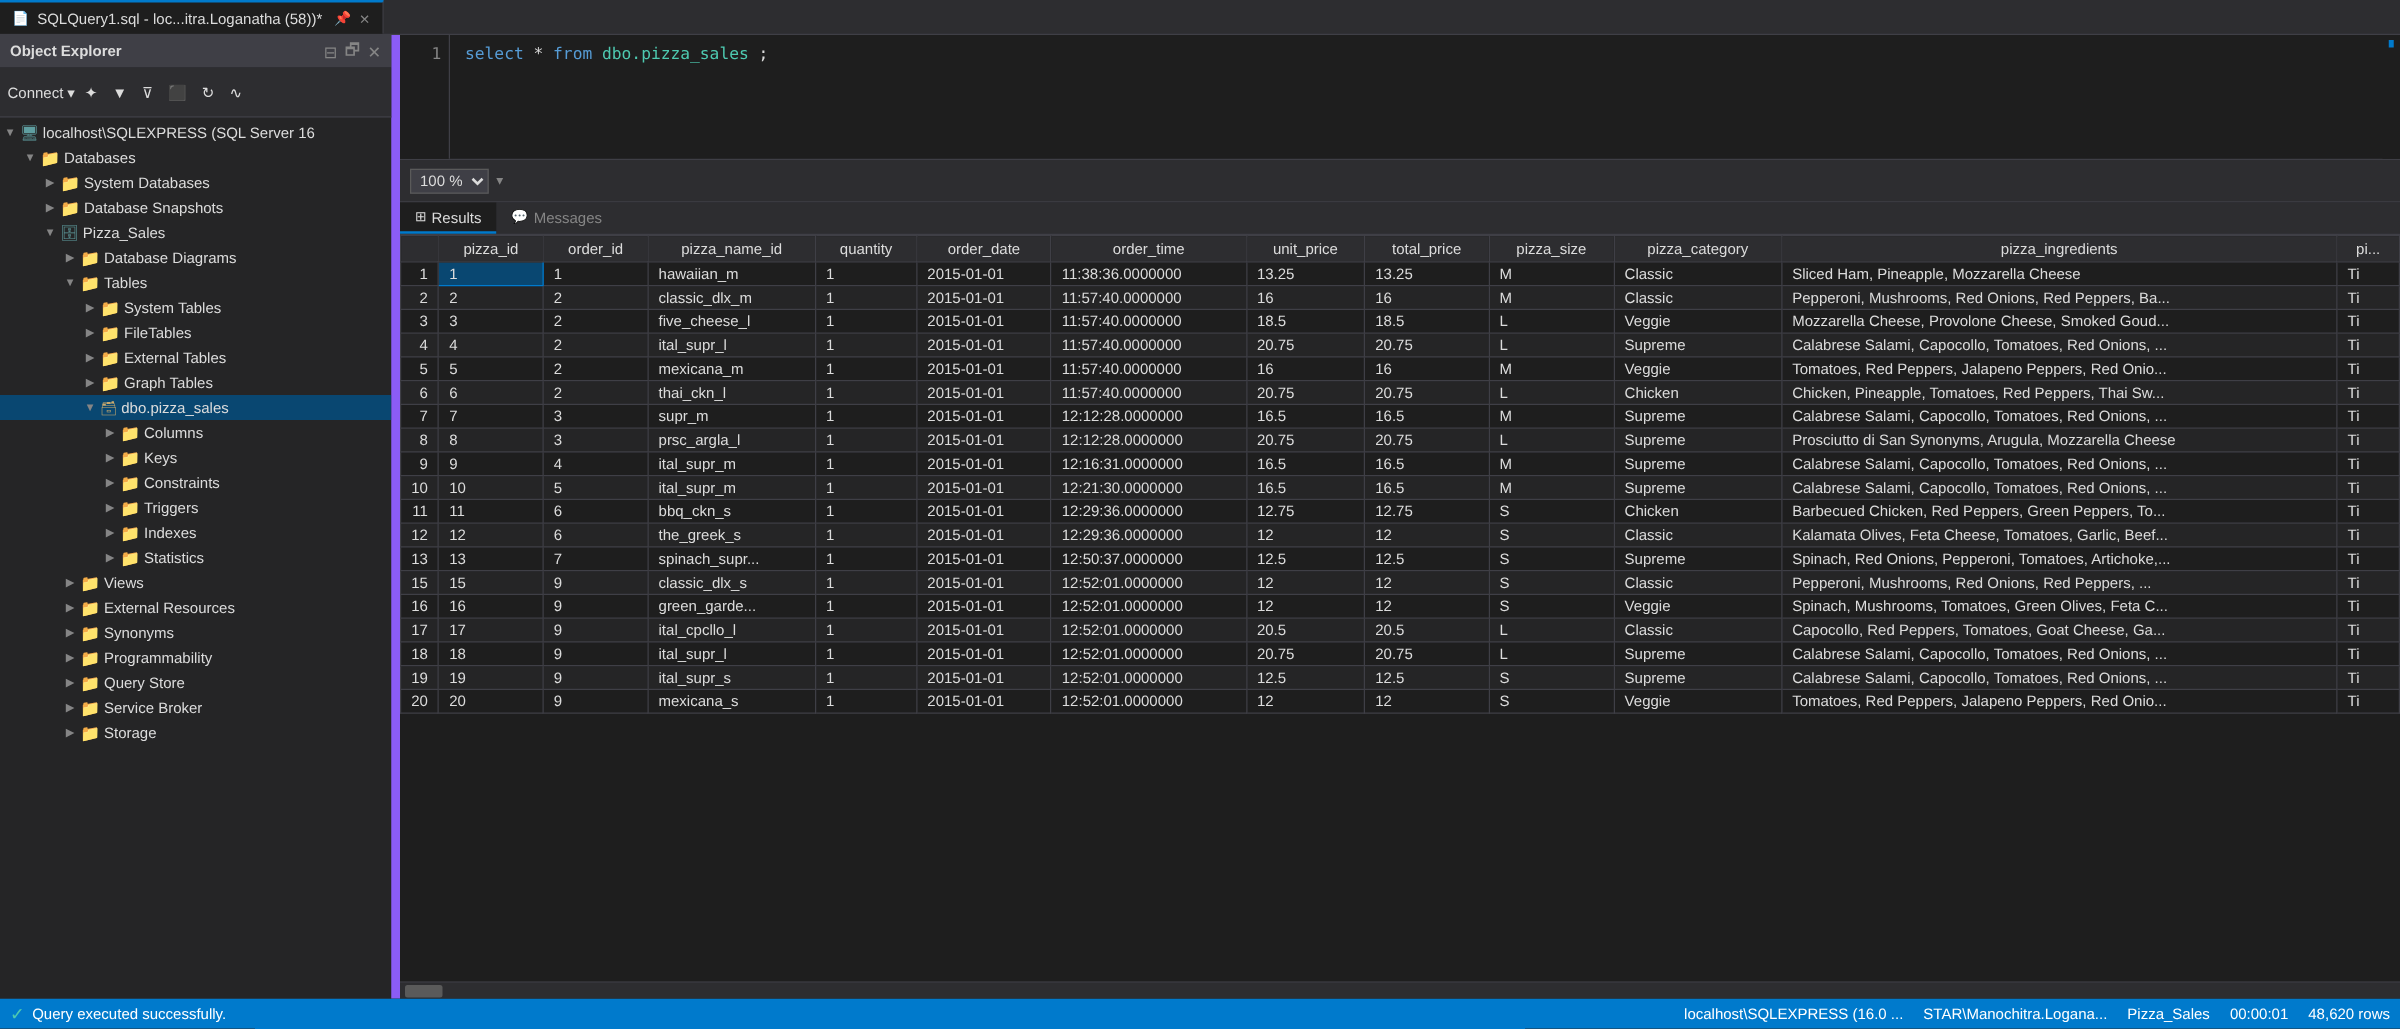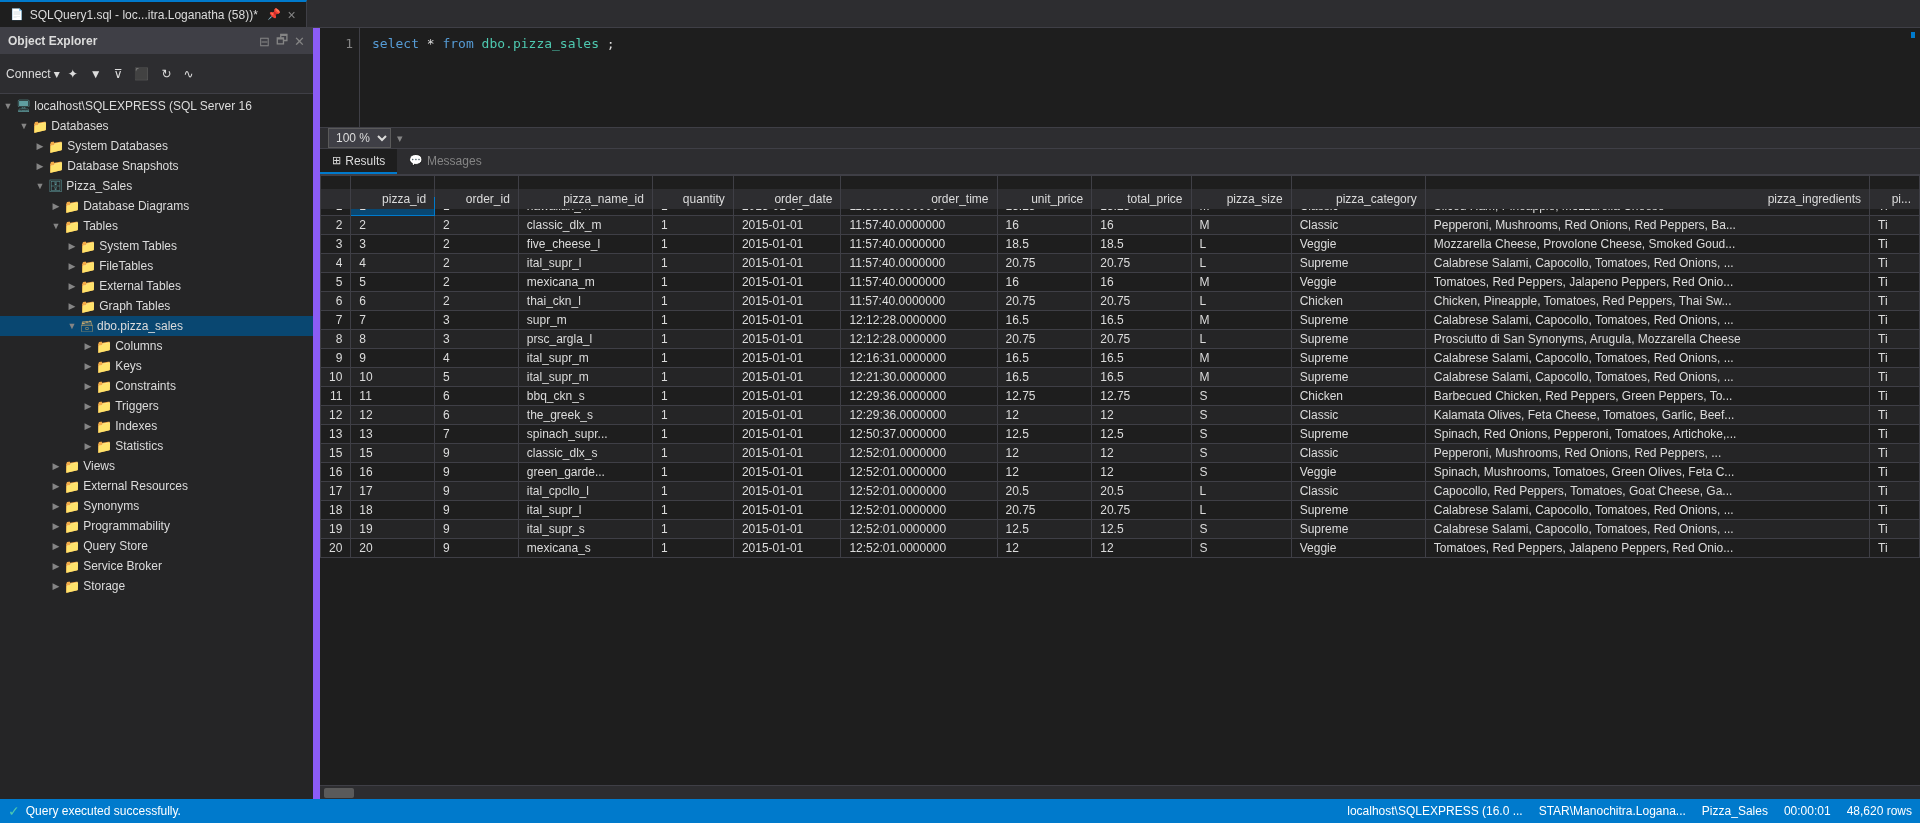--- a/index.html
+++ b/index.html
@@ -155,21 +155,21 @@
     .tbl { color: #4ec9b0; }
 
     
     .results-toolbar {
       display: flex;
       align-items: center;
       padding: 3px 8px;
       background: #2d2d30;
       border-bottom: 1px solid #3f3f46;
       gap: 6px;
-      height: 21px;
+      height: 34px;
       flex-shrink: 0;
     }
     .zoom-select {
       background: #3f3f46;
       color: #dcdcdc;
       border: 1px solid #5a5a5a;
       font-size: 12px;
       padding: 1px 3px;
     }
 
@@ -215,24 +215,24 @@
       font-size: 12px;
       font-family: 'Segoe UI', Tahoma, sans-serif;
       white-space: nowrap;
       min-width: 100%;
     }
     .data-table th {
       background: #2d2d30;
       color: #dcdcdc;
       border: 1px solid #3f3f46;
       padding: 3px 8px;
-      text-align: right;
+      text-align: center;
       font-weight: normal;
       position: sticky;
-      top: 13px;
+      top: 0;
       z-index: 1;
     }
     .data-table td {
       border: 1px solid #3f3f46;
       padding: 2px 8px;
       color: #dcdcdc;
     }
     .data-table tr:nth-child(even) td { background: #252526; }
     .data-table tr:nth-child(odd) td { background: #1e1e1e; }
     .row-num-cell {

